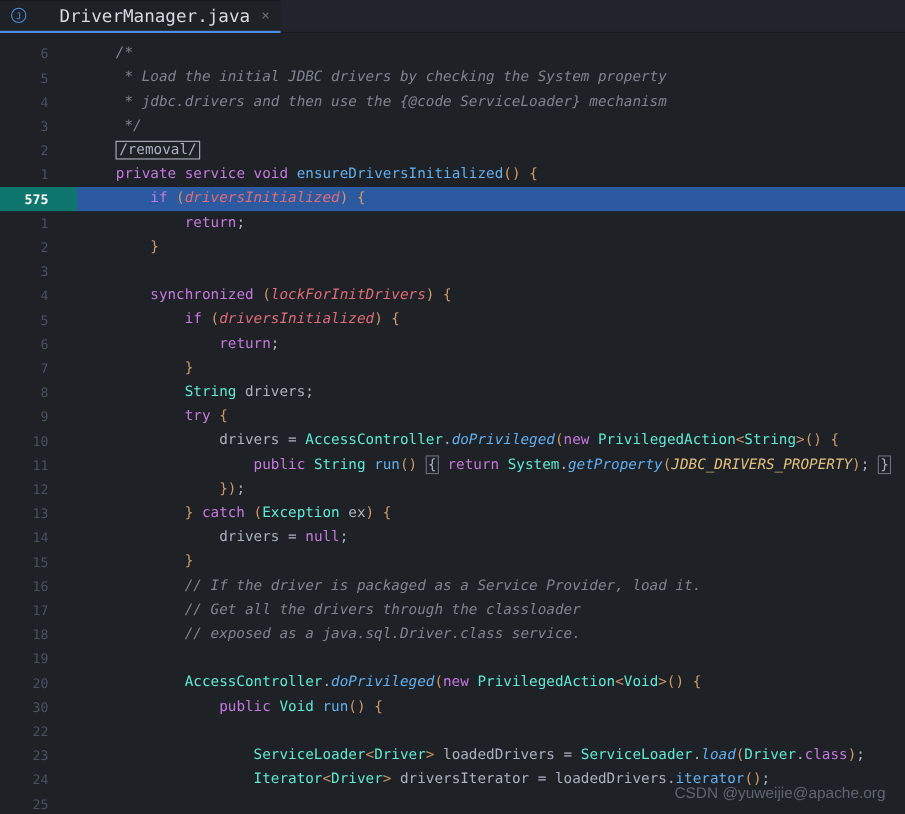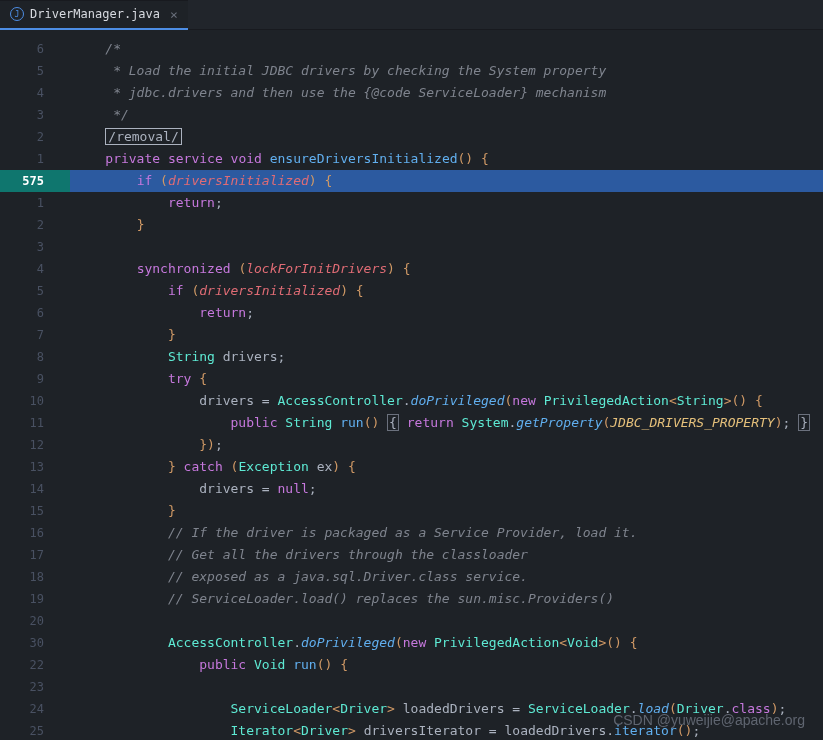--- a/index.html
+++ b/index.html
@@ -29,21 +29,21 @@
   border-top: 1px solid #181a1f;
   gap: 6px;
 }
 .tab-icon {
   width: 14px; height: 14px;
   border-radius: 50%;
   border: 1.5px solid #4d8de4;
   display: flex; align-items: center; justify-content: center;
   font-size: 8px; color: #4d8de4;
 }
-.tab-label { color: #d7dae0; font-size: 12px; }
+.tab-label { color: #d7dae0; font-size: 16px; margin-left: 24px; }
 .tab-close { color: #6b717d; font-size: 13px; cursor: pointer; margin-left: 4px; }
 .editor {
   display: flex;
   height: calc(100% - 30px);
 }
 .gutter {
   width: 70px;
   background: #1e2227;
   text-align: right;
   padding-top: 8px;
@@ -165,21 +165,20 @@
     <div class="code-line">            <span class="c-keyword">try</span> <span class="c-paren">{</span></div>
     <div class="code-line">                <span class="c-plain">drivers</span> <span class="c-op">=</span> <span class="c-class">AccessController</span><span class="c-op">.</span><span class="c-method" style="font-style:italic">doPrivileged</span><span class="c-paren">(</span><span class="c-keyword">new</span> <span class="c-class">PrivilegedAction</span><span class="c-paren">&lt;</span><span class="c-class">String</span><span class="c-paren">&gt;()</span> <span class="c-paren">{</span></div>
     <div class="code-line">                    <span class="c-keyword">public</span> <span class="c-class">String</span> <span class="c-method">run</span><span class="c-paren">()</span> <span class="c-plain boxed-thin">{</span> <span class="c-keyword">return</span> <span class="c-class">System</span><span class="c-op">.</span><span class="c-method" style="font-style:italic">getProperty</span><span class="c-paren">(</span><span class="c-static">JDBC_DRIVERS_PROPERTY</span><span class="c-paren">)</span><span class="c-op">;</span> <span class="c-plain boxed-thin">}</span></div>
     <div class="code-line">                <span class="c-paren">})</span><span class="c-op">;</span></div>
     <div class="code-line">            <span class="c-paren">}</span> <span class="c-keyword">catch</span> <span class="c-paren">(</span><span class="c-class">Exception</span> <span class="c-plain">ex</span><span class="c-paren">)</span> <span class="c-paren">{</span></div>
     <div class="code-line">                <span class="c-plain">drivers</span> <span class="c-op">=</span> <span class="c-keyword">null</span><span class="c-op">;</span></div>
     <div class="code-line">            <span class="c-paren">}</span></div>
     <div class="code-line">            <span class="c-comment">// If the driver is packaged as a Service Provider, load it.</span></div>
     <div class="code-line">            <span class="c-comment">// Get all the drivers through the classloader</span></div>
     <div class="code-line">            <span class="c-comment">// exposed as a java.sql.Driver.class service.</span></div>
-    <div class="code-line">            <span class="c-comment">// ServiceLoader.load() replaces the sun.misc.Providers()</span></div>
     <div class="code-line"></div>
     <div class="code-line">            <span class="c-class">AccessController</span><span class="c-op">.</span><span class="c-method" style="font-style:italic">doPrivileged</span><span class="c-paren">(</span><span class="c-keyword">new</span> <span class="c-class">PrivilegedAction</span><span class="c-paren">&lt;</span><span class="c-class">Void</span><span class="c-paren">&gt;()</span> <span class="c-paren">{</span></div>
     <div class="code-line">                <span class="c-keyword">public</span> <span class="c-class">Void</span> <span class="c-method">run</span><span class="c-paren">()</span> <span class="c-paren">{</span></div>
     <div class="code-line"></div>
     <div class="code-line">                    <span class="c-class">ServiceLoader</span><span class="c-paren">&lt;</span><span class="c-class">Driver</span><span class="c-paren">&gt;</span> <span class="c-plain">loadedDrivers</span> <span class="c-op">=</span> <span class="c-class">ServiceLoader</span><span class="c-op">.</span><span class="c-method" style="font-style:italic">load</span><span class="c-paren">(</span><span class="c-class">Driver</span><span class="c-op">.</span><span class="c-keyword">class</span><span class="c-paren">)</span><span class="c-op">;</span></div>
     <div class="code-line">                    <span class="c-class">Iterator</span><span class="c-paren">&lt;</span><span class="c-class">Driver</span><span class="c-paren">&gt;</span> <span class="c-plain">driversIterator</span> <span class="c-op">=</span> <span class="c-plain">loadedDrivers</span><span class="c-op">.</span><span class="c-method">iterator</span><span class="c-paren">()</span><span class="c-op">;</span></div>
 
     <div class="watermark">CSDN @yuweijie@apache.org</div>
   </div>
 </div>

